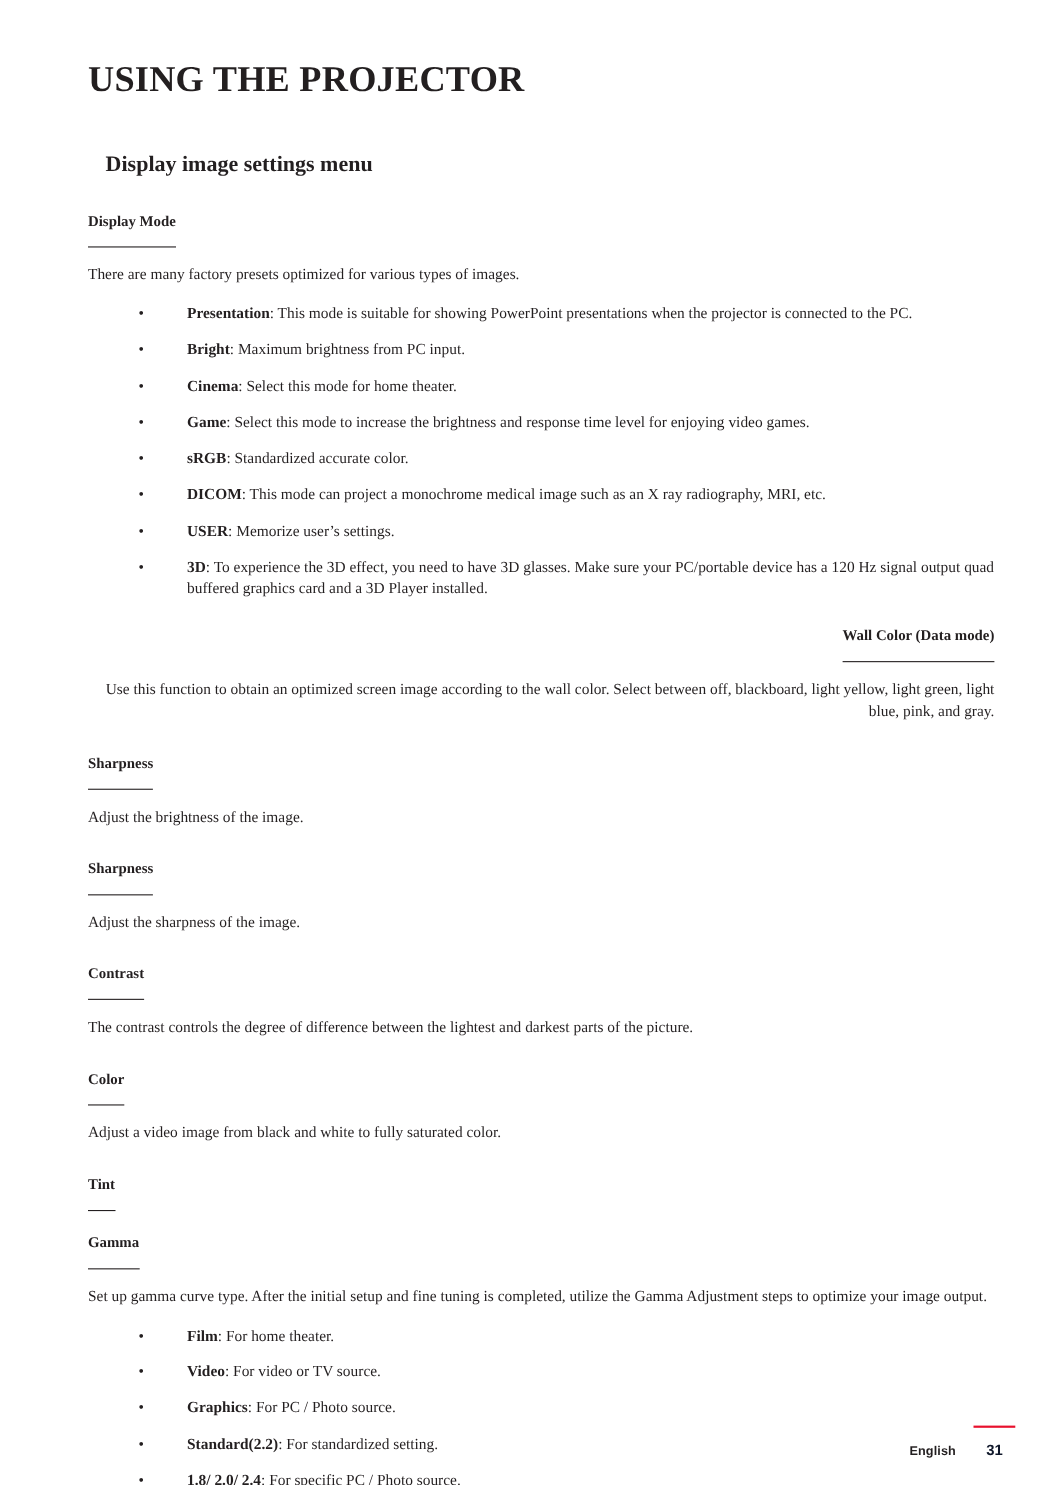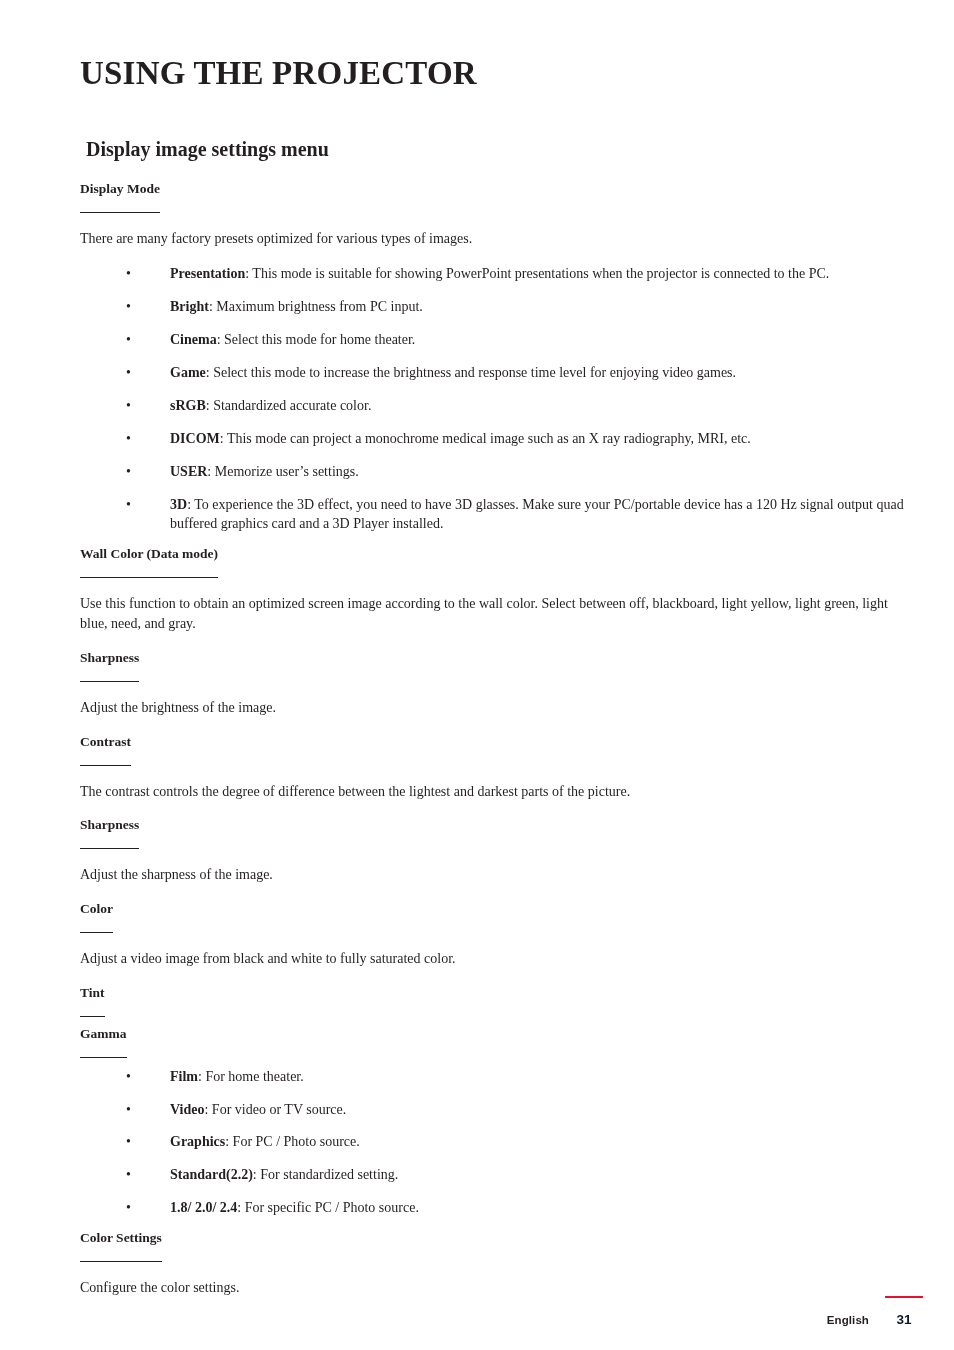--- a/index.html
+++ b/index.html
@@ -39,37 +39,38 @@
     line-height: 1.05;
     margin: 0 0 46px 0;
     color: #231f20;
   }
 
   
   .section-heading {
     font-size: 20px;
     font-weight: bold;
     line-height: 1.2;
-    margin: 0 0 20px 6px;
+    margin: 0 0 20px 16px;
     color: #231f20;
   }
 
   
   .sub-heading {
     font-size: 13.5px;
     font-weight: bold;
     line-height: 1.25;
     margin: 0 0 9px 0;
     color: #231f20;
     display: block;
   }
   .sub-heading span.u {
     display: inline-block;
     border-bottom: 1.6px solid #231f20;
     padding-bottom: 14px;
+    margin-top: 12px;
   }
 
   
   .para {
     font-size: 14px;
     line-height: 1.42;
     margin: 16px 0 16px 0;
     color: #231f20;
   }
 
@@ -101,20 +102,21 @@
   .bullets li b {
     font-weight: bold;
   }
 
   
   .block {
     margin-bottom: 0;
   }
   .gap-after-list {
     margin-top: 0px;
+    text-align: right;
   }
 
   
   .footer {
     position: absolute;
     right: 33px;
     bottom: 22px;
     display: flex;
     align-items: baseline;
     justify-content: flex-end;
@@ -166,49 +168,50 @@
         <li><span class="bullet-dot">•</span><b>Game</b><span>: Select this mode to increase the brightness and response time level for enjoying video games.</span></li>
         <li><span class="bullet-dot">•</span><b>sRGB</b><span>: Standardized accurate color.</span></li>
         <li><span class="bullet-dot">•</span><b>DICOM</b><span>: This mode can project a monochrome medical image such as an X ray radiography, MRI, etc.</span></li>
         <li><span class="bullet-dot">•</span><b>USER</b><span>: Memorize user’s settings.</span></li>
         <li><span class="bullet-dot">•</span><b>3D</b><span>: To experience the 3D effect, you need to have 3D glasses. Make sure your PC/portable device has a 120 Hz signal output quad buffered graphics card and a 3D Player installed.</span></li>
       </ul>
     </div>
 
     <div class="block gap-after-list">
       <div class="sub-heading"><span class="u">Wall Color (Data mode)</span></div>
-      <p class="para">Use this function to obtain an optimized screen image according to the wall color. Select between off, blackboard, light yellow, light green, light blue, need, and gray.</p>
+      <p class="para">Use this function to obtain an optimized screen image according to the wall color. Select between off, blackboard, light yellow, light green, light blue, pink, and gray.</p>
     </div>
 
     <div class="block">
       <div class="sub-heading"><span class="u">Sharpness</span></div>
       <p class="para">Adjust the brightness of the image.</p>
     </div>
 
     <div class="block">
+      <div class="sub-heading"><span class="u">Sharpness</span></div>
+      <p class="para">Adjust the sharpness of the image.</p>
+    </div>
+
+    <div class="block">
       <div class="sub-heading"><span class="u">Contrast</span></div>
       <p class="para">The contrast controls the degree of difference between the lightest and darkest parts of the picture.</p>
     </div>
 
     <div class="block">
-      <div class="sub-heading"><span class="u">Sharpness</span></div>
-      <p class="para">Adjust the sharpness of the image.</p>
-    </div>
-
-    <div class="block">
       <div class="sub-heading"><span class="u">Color</span></div>
       <p class="para">Adjust a video image from black and white to fully saturated color.</p>
     </div>
 
     <div class="block">
       <div class="sub-heading"><span class="u">Tint</span></div>
     </div>
 
     <div class="block">
       <div class="sub-heading"><span class="u">Gamma</span></div>
+      <p class="para">Set up gamma curve type. After the initial setup and fine tuning is completed, utilize the Gamma Adjustment steps to optimize your image output.</p>
       <ul class="bullets">
         <li><span class="bullet-dot">•</span><b>Film</b><span>: For home theater.</span></li>
         <li><span class="bullet-dot">•</span><b>Video</b><span>: For video or TV source.</span></li>
         <li><span class="bullet-dot">•</span><b>Graphics</b><span>: For PC / Photo source.</span></li>
         <li><span class="bullet-dot">•</span><b>Standard(2.2)</b><span>: For standardized setting.</span></li>
         <li><span class="bullet-dot">•</span><b>1.8/ 2.0/ 2.4</b><span>: For specific PC / Photo source.</span></li>
       </ul>
     </div>
 
     <div class="block gap-after-list">

